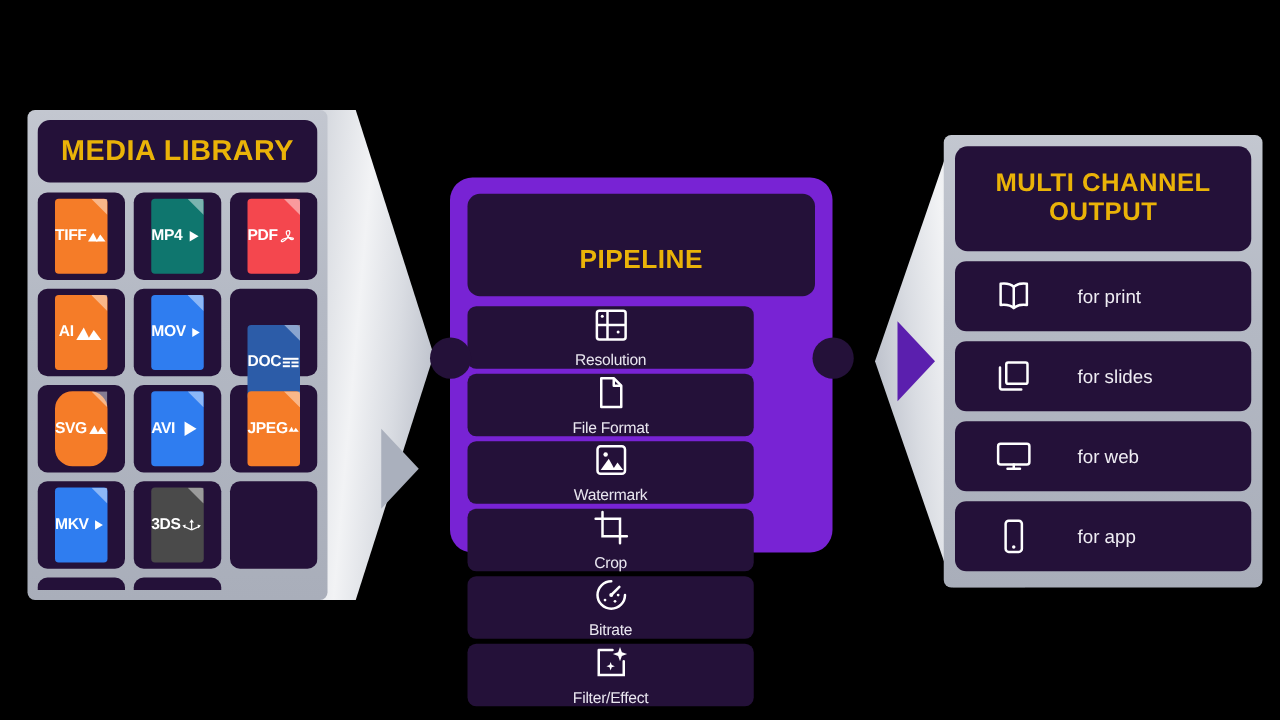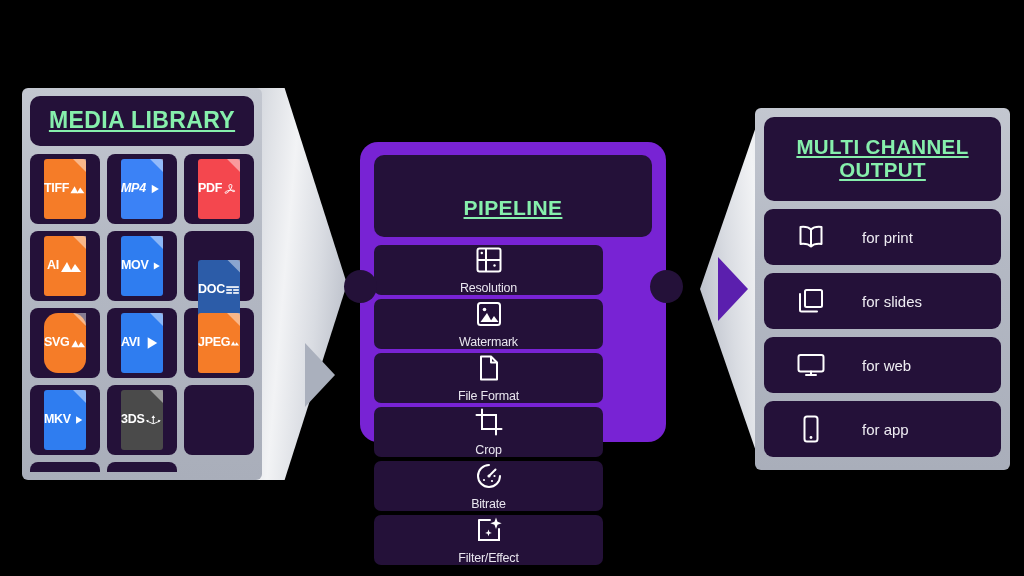--- a/index.html
+++ b/index.html
@@ -17,25 +17,24 @@
     border-radius:6px;
   }
 
   .hdr-card {
     background:#241139;
     border-radius:10px;
     display:flex; align-items:center; justify-content:center;
     text-align:center;
   }
   .hdr-text {
-    color:#86efac;
+    color:#eab308;
     font-weight:bold;
     letter-spacing:0.4px;
     line-height:1.12;
-    text-decoration:underline;
   }
 
   
   #left-wrap { position:absolute; left:22px; top:88px; width:262px; height:392px; }
 
   #left-chevron {
     position:absolute; left:205px; top:0px;
     width:120px; height:392px;
     background:linear-gradient(95deg,#b9bec9 0%,#d6d9df 22%,#f2f3f5 48%,#d9dce2 70%,#b0b5c1 100%);
     clip-path:polygon(0% 0%, 48% 0%, 100% 50%, 48% 100%, 0% 100%);
@@ -193,21 +192,21 @@
                 <div class="file-label">TIFF</div>
                 <div class="file-glyph">
                   <svg viewBox="0 0 24 14">
                     <polygon points="2,13 8,3 13,13" fill="#ffffff"></polygon>
                     <polygon points="11,13 16,5 22,13" fill="#ffffff"></polygon>
                   </svg>
                 </div>
               </div>
             </div>
             <div class="file-cell">
-              <div class="file-doc" style="background: #3b82f6; font-style: italic;">
+              <div class="file-doc" style="background: #0f766e;">
                 <div class="fold"></div>
                 <div class="file-label">MP4</div>
                 <div class="file-glyph">
                   <svg viewBox="0 0 24 14">
                     <polygon points="8,1 18,7 8,13" fill="#ffffff"></polygon>
                   </svg>
                 </div>
               </div>
             </div>
             <div class="file-cell">
@@ -349,36 +348,36 @@
               <path d="M12 3.5V26.5M3.5 15H26.5" stroke="#ffffff" stroke-width="2"></path>
               <circle cx="7.8" cy="8" r="1.2" fill="#ffffff"></circle>
               <circle cx="20.5" cy="20.5" r="1.2" fill="#ffffff"></circle>
             </svg>
           </div>
           <div class="pipe-label">Resolution</div>
         </div>
         <div class="pipe-cell">
           <div class="pipe-ico">
             <svg viewBox="0 0 30 30">
+              <path d="M7 3.5h10l6 6v17H7z" fill="none" stroke="#ffffff" stroke-width="2" stroke-linejoin="round"></path>
+              <path d="M17 3.5v6h6" fill="none" stroke="#ffffff" stroke-width="2" stroke-linejoin="round"></path>
+            </svg>
+          </div>
+          <div class="pipe-label">File Format</div>
+        </div>
+        <div class="pipe-cell">
+          <div class="pipe-ico">
+            <svg viewBox="0 0 30 30">
               <rect x="4" y="4" width="22" height="22" rx="2.5" fill="none" stroke="#ffffff" stroke-width="2"></rect>
               <circle cx="10.5" cy="10.5" r="1.8" fill="#ffffff"></circle>
               <polygon points="6.5,23 13,14 18,23" fill="#ffffff"></polygon>
               <polygon points="16,23 20,17 24.5,23" fill="#ffffff"></polygon>
             </svg>
           </div>
           <div class="pipe-label">Watermark</div>
-        </div>
-        <div class="pipe-cell">
-          <div class="pipe-ico">
-            <svg viewBox="0 0 30 30">
-              <path d="M7 3.5h10l6 6v17H7z" fill="none" stroke="#ffffff" stroke-width="2" stroke-linejoin="round"></path>
-              <path d="M17 3.5v6h6" fill="none" stroke="#ffffff" stroke-width="2" stroke-linejoin="round"></path>
-            </svg>
-          </div>
-          <div class="pipe-label">File Format</div>
         </div>
         <div class="pipe-cell">
           <div class="pipe-ico">
             <svg viewBox="0 0 30 30">
               <g stroke="#ffffff" stroke-width="2" fill="none" stroke-linecap="round">
                 <path d="M8 2.5v19.5h19.5"></path>
                 <path d="M2.5 8H22v19.5"></path>
               </g>
             </svg>
           </div>

